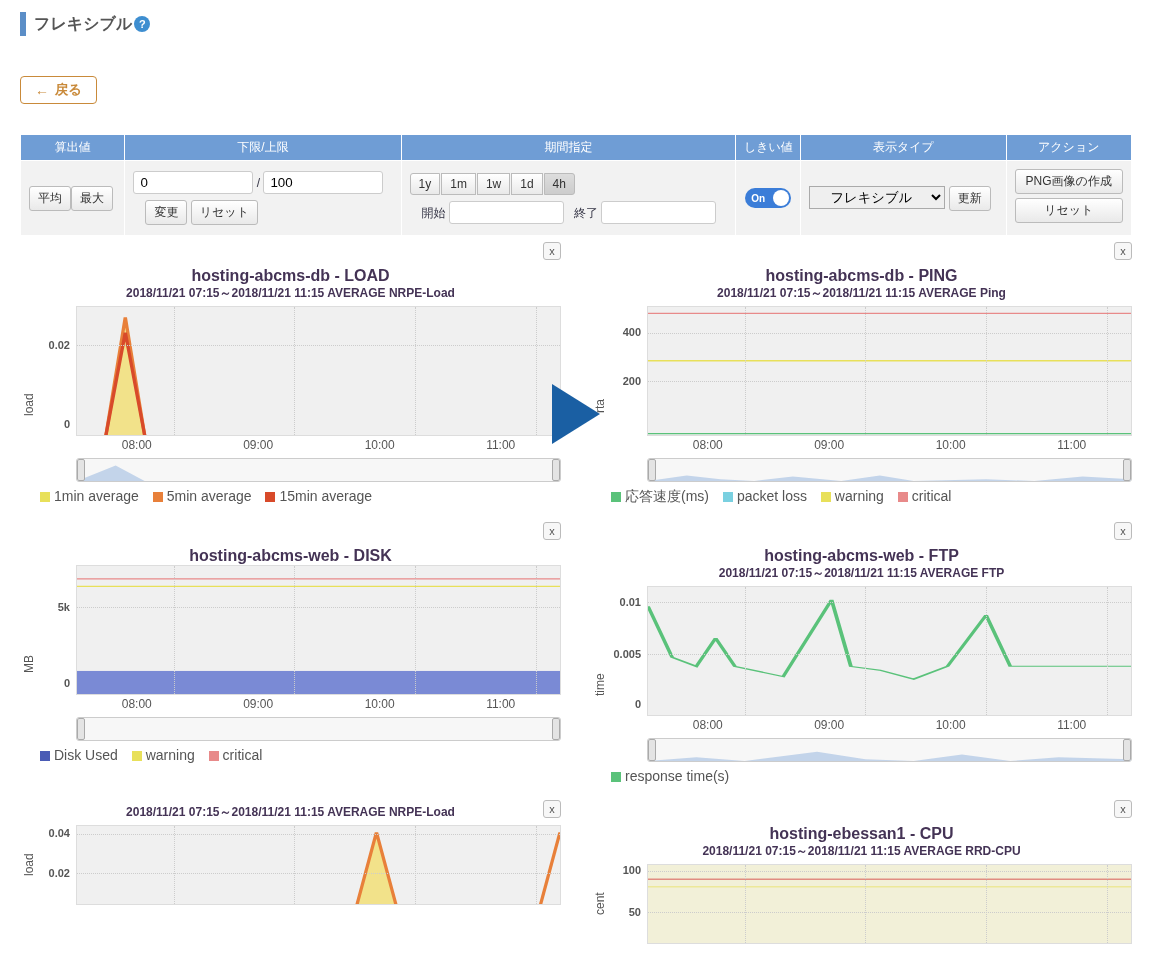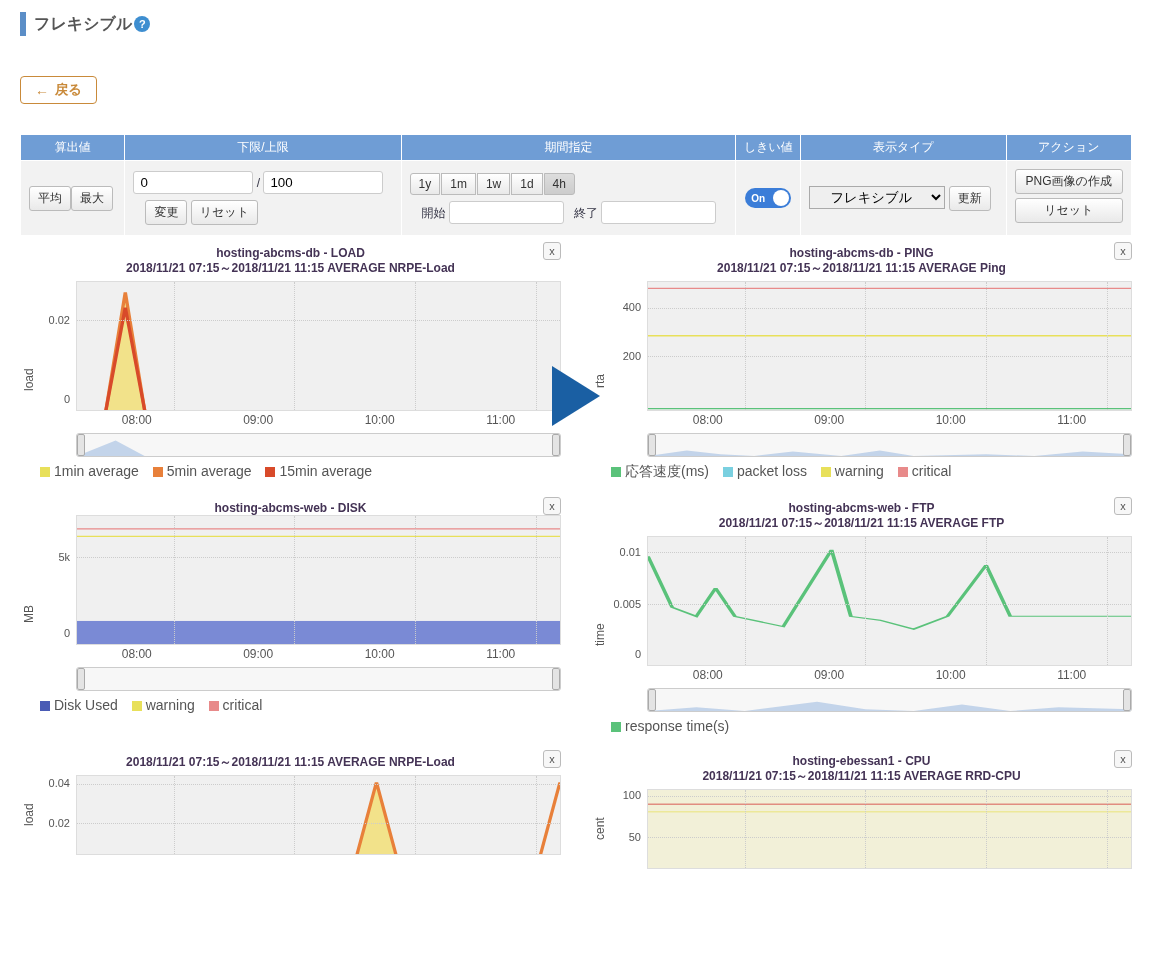--- a/index.html
+++ b/index.html
@@ -63,35 +63,35 @@
     display: grid; grid-template-columns: 1fr 1fr; gap: 20px 30px;
     margin-top: 10px; position: relative;
   }
   .chart-cell { position: relative; }
   .close-x {
     position: absolute; top: -4px; right: 0;
     width: 18px; height: 18px; border: 1px solid #bbb; background: #f7f7f7;
     border-radius: 3px; font-size: 11px; line-height: 16px; text-align: center;
     cursor: pointer; color:#555;
   }
-  .chart-title { text-align: center; font-weight: bold; color: #435; font-size: 12px; }
+  .chart-title { text-align: center; font-weight: bold; color: #435; font-size: 16px; margin-top: 21px; }
   .chart-sub { text-align: center; font-weight: bold; color: #435; font-size: 12px; margin-bottom: 4px; }
   .chart-area {
     display: flex;
   }
   .ylabel {
     writing-mode: vertical-rl; transform: rotate(180deg);
     text-align: center; font-size: 12px; color: #555; padding: 0 2px; width: 20px;
   }
   .plot {
     flex: 1; height: 130px; background: #f0f0f0; border: 1px solid #ddd;
     position: relative; overflow: hidden;
   }
   .y-ticks { position: absolute; left: -34px; top:0; bottom:0; width:30px; font-size:11px; color:#555; }
-  .y-ticks span { position:absolute; right:2px; transform: translateY(-50%); }
+  .y-ticks span { position:absolute; right:2px; transform: translateY(-50%); font-weight: bold; }
   .x-ticks { display:flex; justify-content:space-around; font-size:12px; color:#555; margin-top:2px; margin-left:36px; }
   .plot-wrap { position: relative; margin-left: 36px; }
   .nav-strip {
     height: 24px; background: #f7f7f7; border: 1px solid #ccc; border-radius: 3px;
     margin: 6px 0 6px 36px; position: relative; overflow:hidden;
   }
   .nav-strip .handle {
     position: absolute; top:0; bottom:0; width:8px; background:#e4e4e4;
     border:1px solid #aaa; border-radius:2px;
   }

